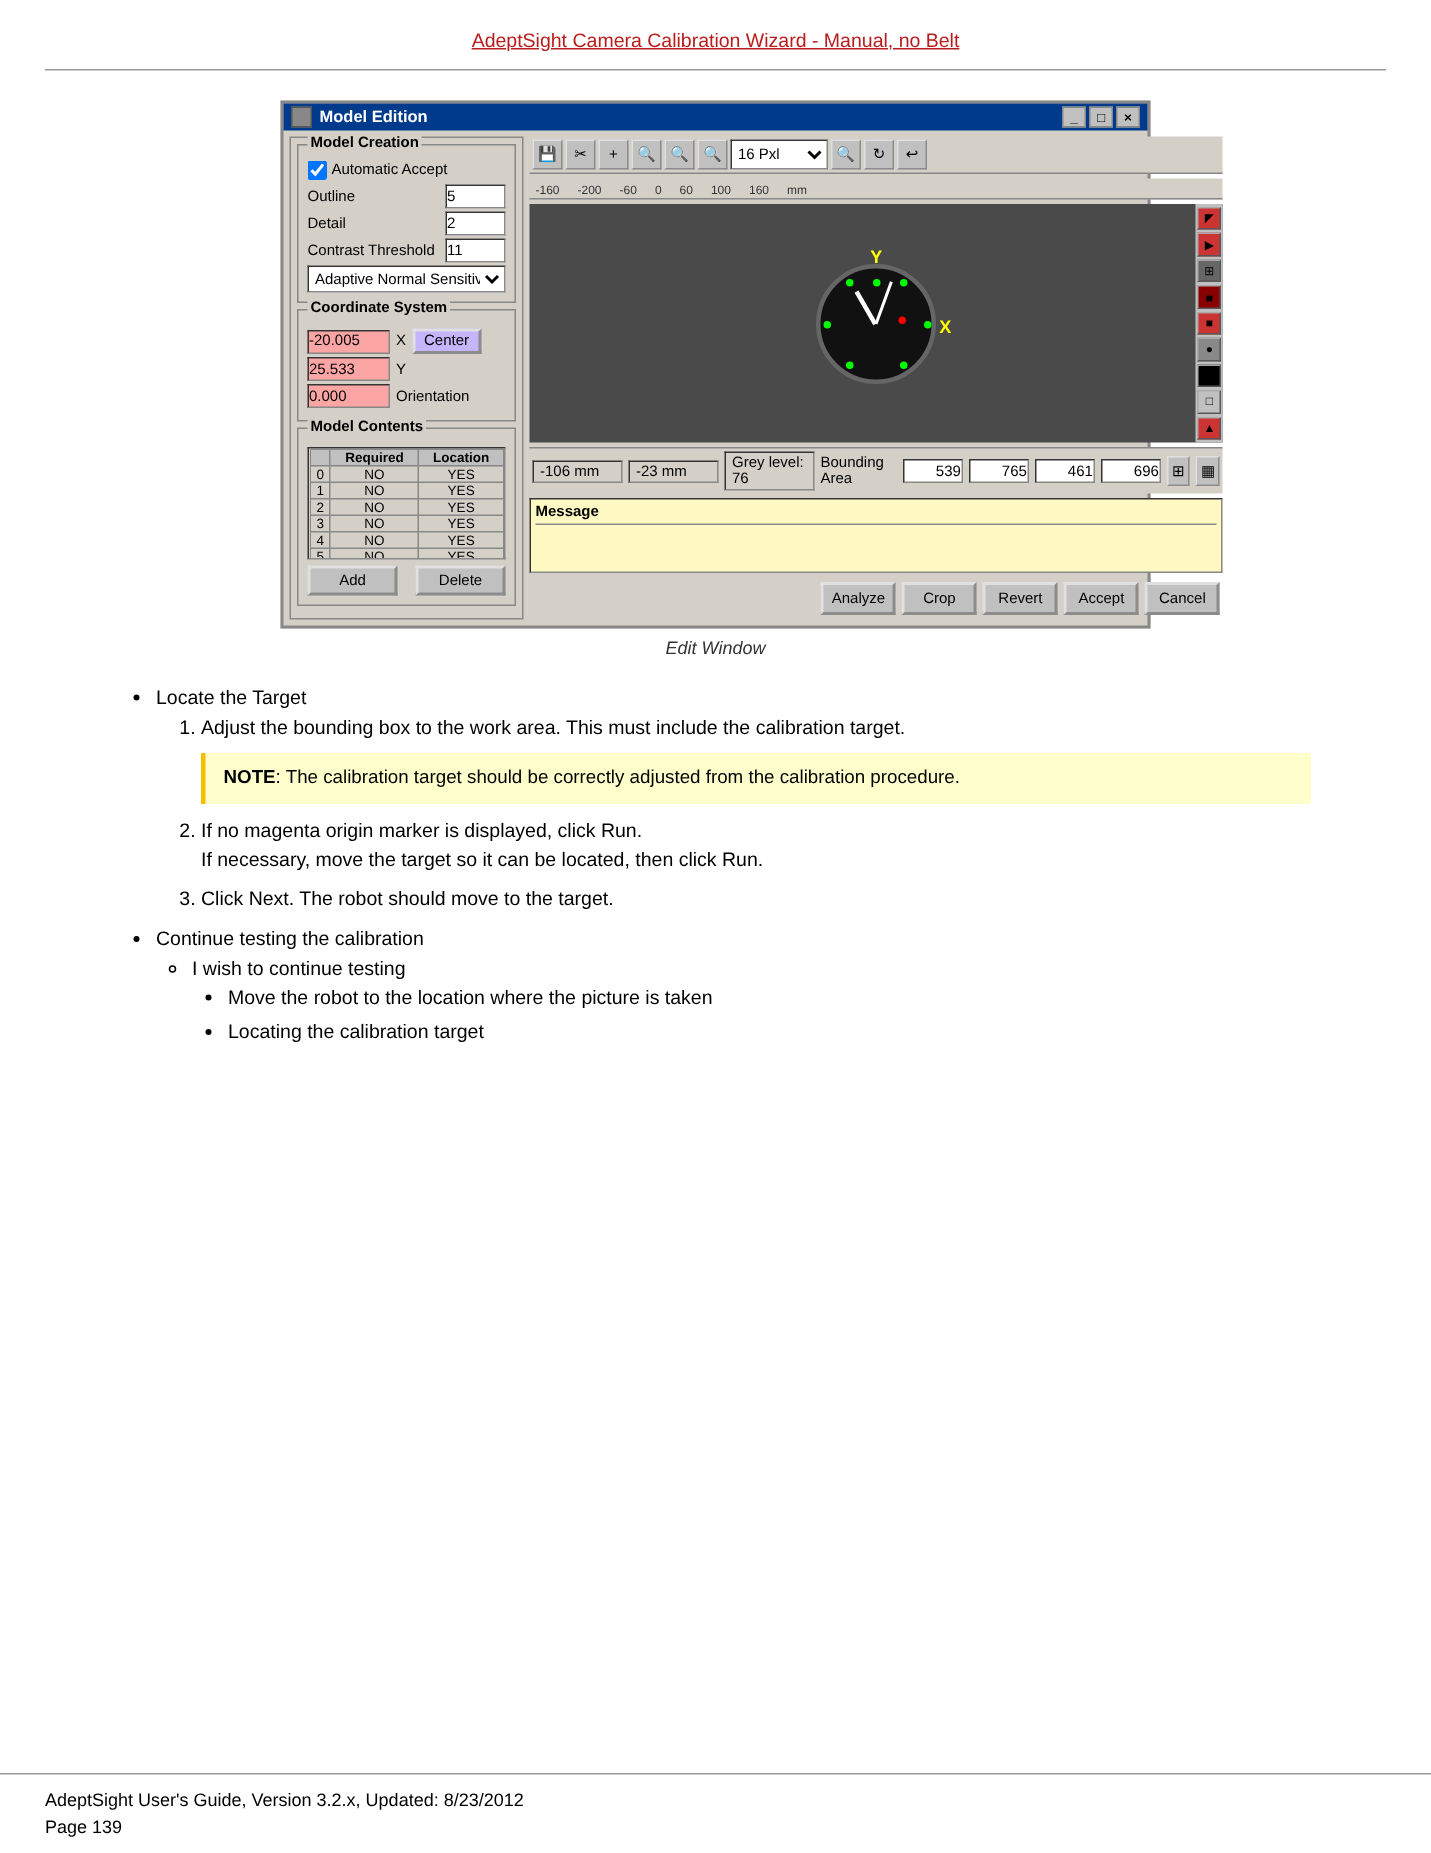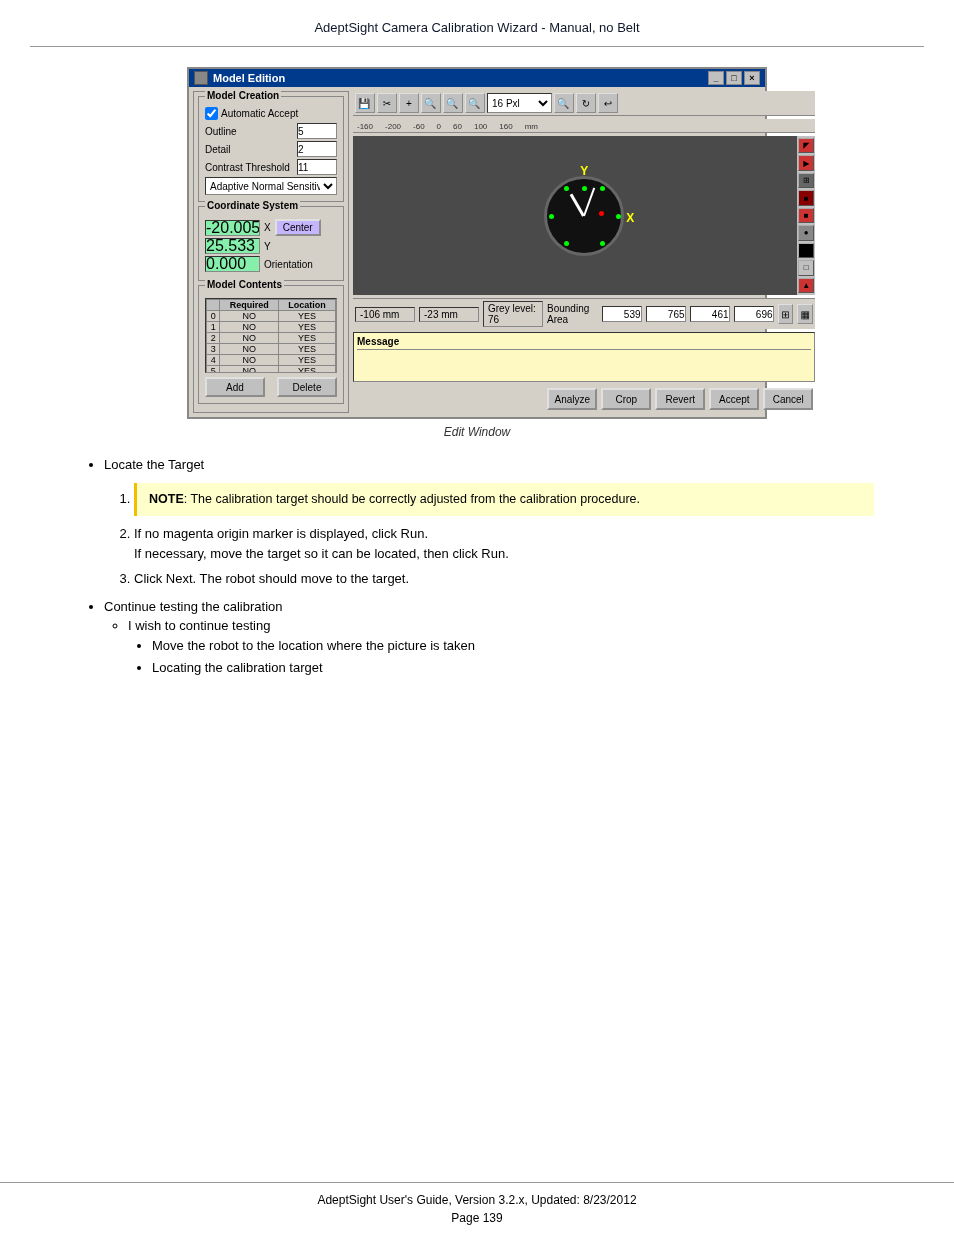--- a/index.html
+++ b/index.html
@@ -13,21 +13,22 @@
 
     
     .page-header {
       text-align: center;
       padding: 18px 0 10px 0;
       border-bottom: 1px solid #999;
       margin: 0 30px;
     }
     .page-header-title {
       font-size: 13px;
-      color: #0f172a;
+      color: #b91c1c;
+      text-decoration: underline;
     }
 
     
     .main-content {
       padding: 20px 80px 20px 80px;
     }
 
     
     .screenshot-container {
       display: flex;
@@ -183,22 +184,22 @@
       display: flex;
       align-items: center;
       gap: 4px;
       margin-bottom: 2px;
       font-size: 10px;
     }
     .coord-input {
       width: 55px;
       height: 16px;
       border: 1px inset #888;
-      background: #86efac;
-      font-size: 16px;
+      background: #fca5a5;
+      font-size: 10px;
     }
     .center-btn {
       background: #c4b5fd;
       border: 2px outset #e0e0e0;
       font-size: 10px;
       padding: 1px 6px;
       cursor: pointer;
     }
 
     
@@ -482,21 +483,20 @@
     .note-bold { font-weight: bold; }
 
     
     .page-footer {
       position: absolute;
       bottom: 0;
       left: 0;
       right: 0;
       border-top: 1px solid #999;
       padding: 10px 30px;
-      text-align: center;
     }
     .footer-guide {
       font-size: 12px;
       margin-bottom: 4px;
     }
     .footer-page {
       font-size: 12px;
     }
 
     
@@ -736,20 +736,21 @@
 
     <div class="screenshot-caption">Edit Window</div>
   </div>
 
   <div class="doc-content">
     <ul class="bullet-list">
       <li>
         <span>Locate the Target</span>
         <ol class="numbered-list">
           <li>
+            <span>Adjust the bounding box to the work area. This must include the calibration target.</span>
             <div class="note-box">
               <span class="note-bold">NOTE</span><span>: The calibration target should be correctly adjusted from the calibration procedure.</span>
             </div>
           </li>
           <li>
             <span>If no magenta origin marker is displayed, click Run.</span>
             <br>
             <span>If necessary, move the target so it can be located, then click Run.</span>
           </li>
           <li>

